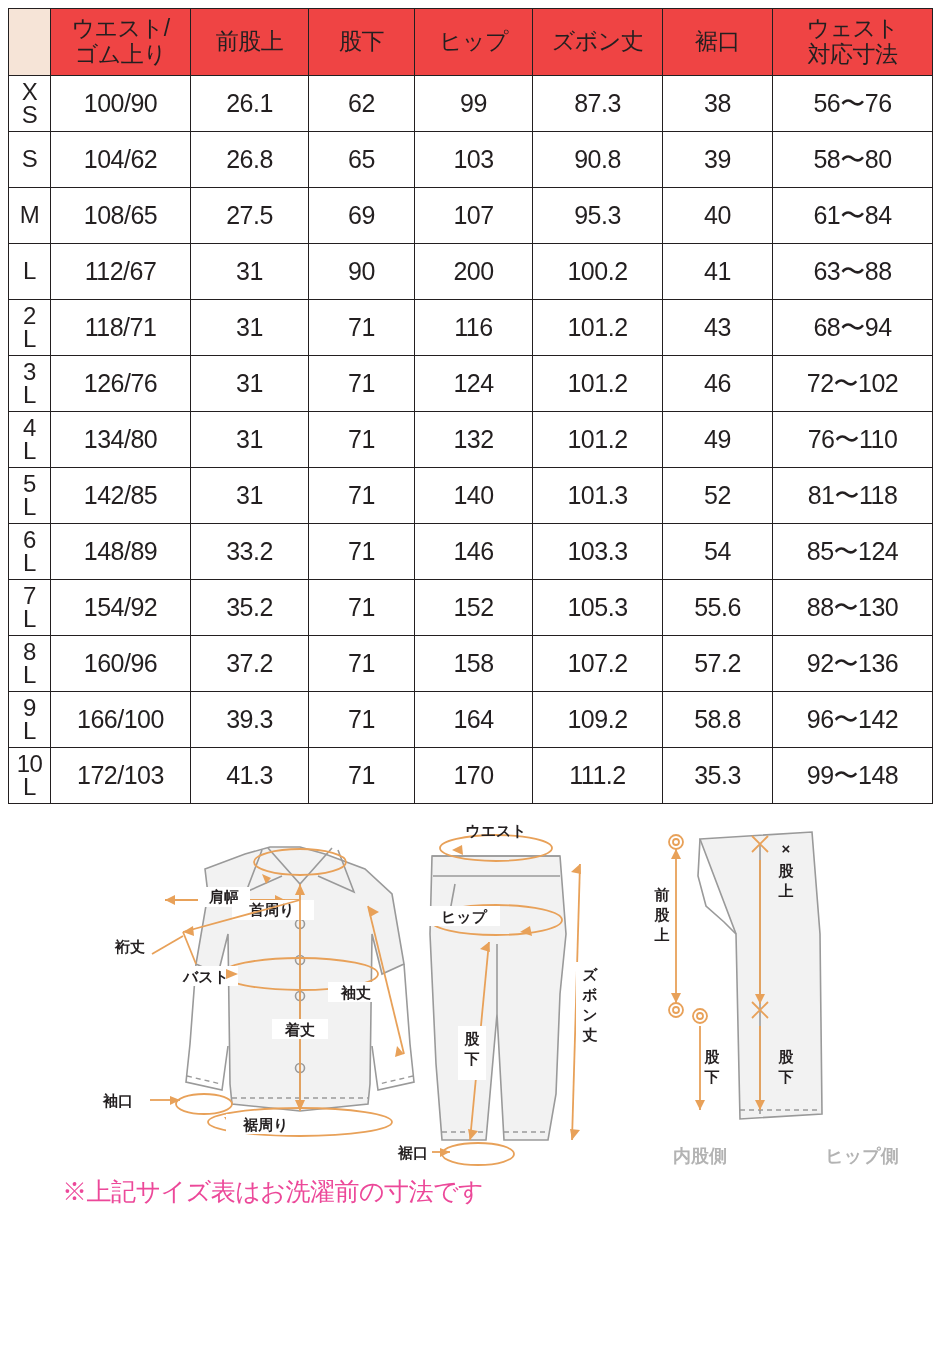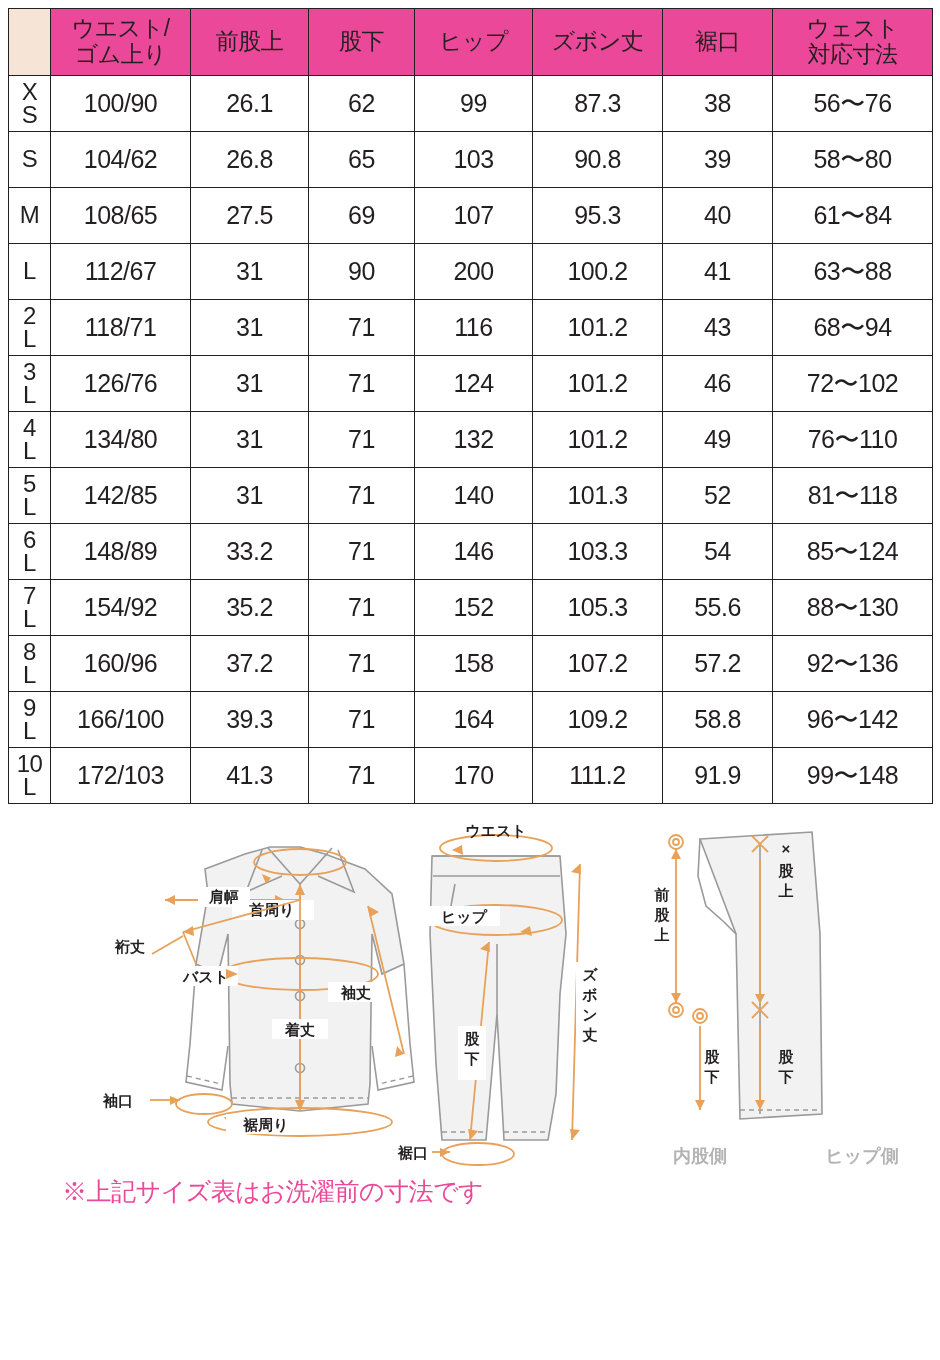--- a/index.html
+++ b/index.html
@@ -30,21 +30,21 @@
   }
   table.size-table th,
   table.size-table td {
     border: 1px solid #231f20;
     text-align: center;
     vertical-align: middle;
     font-weight: normal;
     padding: 0;
   }
   thead th {
-    background: #ec4899;
+    background: #ef4444;
     font-size: 23px;
     line-height: 1.12;
     font-weight: bold;
     height: 66px;
     letter-spacing: -0.5px;
   }
   thead th.corner {
     width: 42px;
     background: #f6e4d7;
   }
@@ -295,21 +295,21 @@
       <tr>
         <td class="size-label">
           <span>10</span>
           <span>L</span>
         </td>
         <td>172/103</td>
         <td>41.3</td>
         <td>71</td>
         <td>170</td>
         <td>111.2</td>
-        <td>91.9</td>
+        <td>35.3</td>
         <td>99〜148</td>
       </tr>
 
 
 
     </tbody>
   </table>
 
   <div class="illust">
     <svg width="940" height="400" viewBox="0 0 940 400" xmlns="http://www.w3.org/2000/svg">

